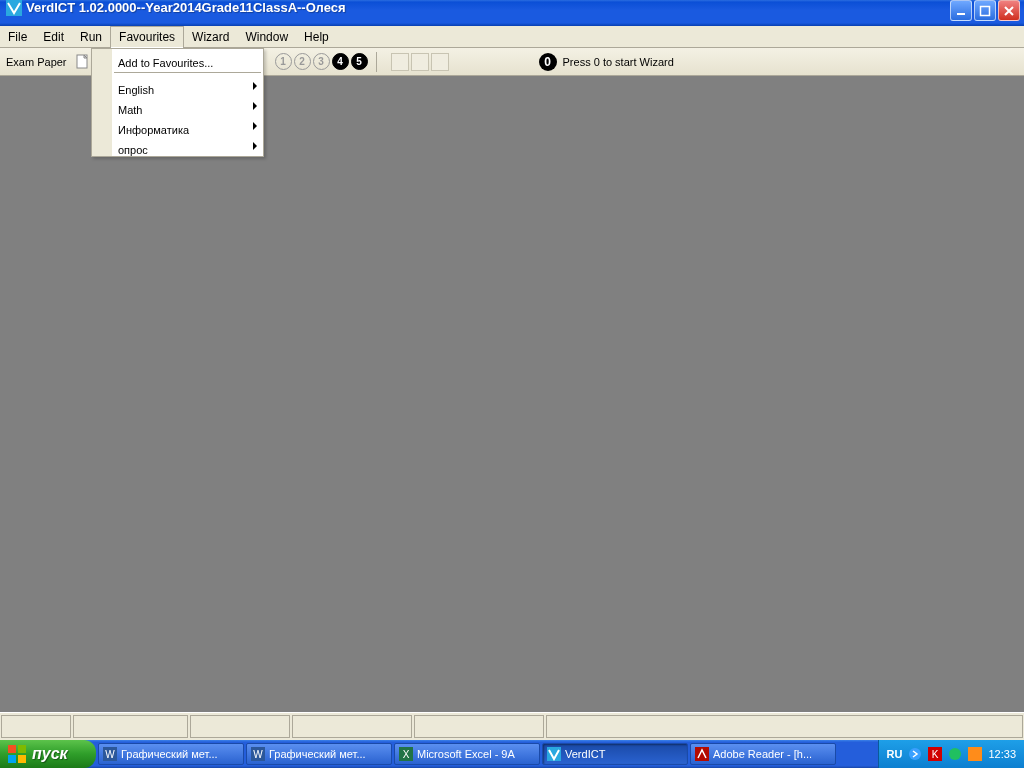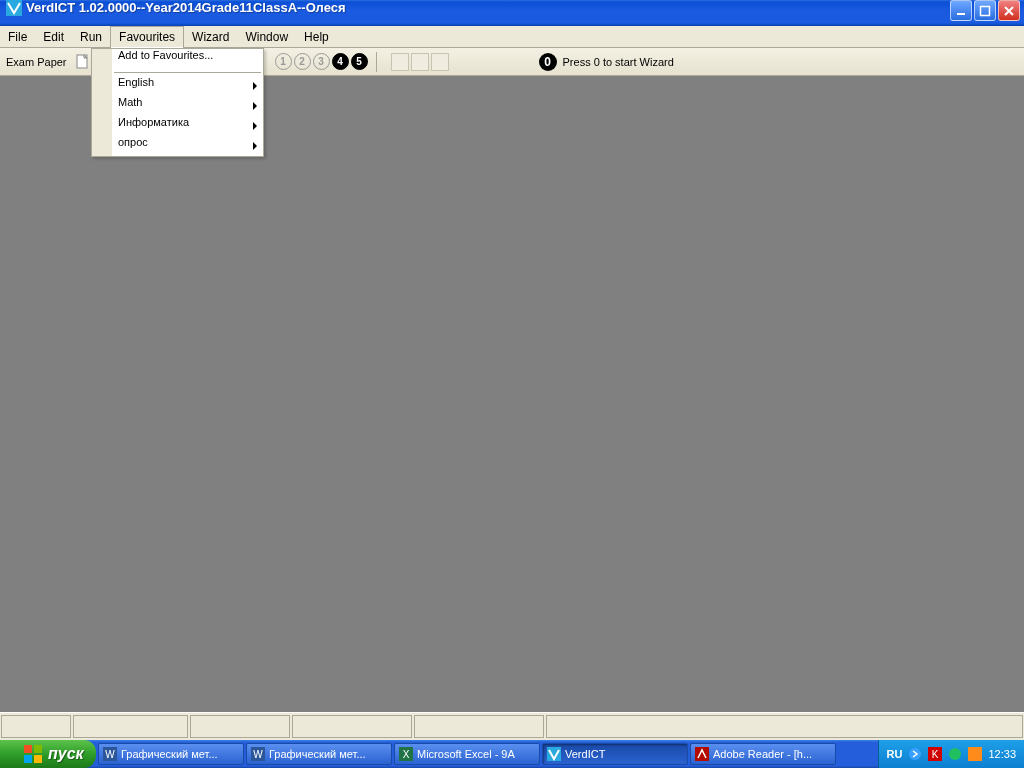--- a/index.html
+++ b/index.html
@@ -48,41 +48,41 @@
   .wizard .big0 { width:18px; height:18px; border-radius:50%; background:#000; color:#fff;
     display:flex; align-items:center; justify-content:center; font-weight:bold; font-size:12px;}
 
   
   .dropdown {
     position: absolute; left: 91px; top: 48px; width: 173px;
     background: #fff; border: 1px solid #aca899; box-shadow: 2px 2px 3px rgba(0,0,0,.2);
     z-index: 25; font-size: 11px;
   }
   .dropdown .gutter { position:absolute; left:0; top:0; bottom:0; width:20px; background:#ece9d8; }
-  .dropdown .dd-item { position:relative; height:20px; display:flex; align-items:flex-start; padding-left:26px; padding-right:18px;}
+  .dropdown .dd-item { position:relative; height:20px; display:flex; align-items:flex-end; padding-left:26px; padding-right:18px;}
   .dropdown .dd-sep  { height:0; border-top:1px solid #aca899; margin: 3px 2px 3px 22px; }
   .dropdown .arrow { position:absolute; right:6px; top:50%; transform:translateY(-50%);
     width:0; height:0; border-left:4px solid #000; border-top:4px solid transparent; border-bottom:4px solid transparent;}
 
   
   .content { position:absolute; left:0; right:0; top:76px; bottom:56px; background:#808080; }
 
   
   .statusbar { position:absolute; left:0; right:0; bottom:28px; height:28px;
     background:#ece9d8; border-top:1px solid #fff; display:flex; }
   .statusbar .cell { border:1px solid #aca899; margin:2px 1px; }
   .statusbar .c1{width:70px} .statusbar .c2{width:115px} .statusbar .c3{width:100px}
   .statusbar .c4{width:120px} .statusbar .c5{width:130px} .statusbar .c6{flex:1}
 
   
   .taskbar { position:absolute; left:0; right:0; bottom:0; height:28px;
     background: linear-gradient(to bottom,#3a81e8 0%, #245edb 8%, #245edb 92%, #1846a8 100%);
     display:flex; align-items:stretch; font-size:11px; color:#fff;}
   .startbtn { width:96px; background: linear-gradient(to bottom,#5cc34b 0%, #2f9e2a 50%, #1c7a18 100%);
-    border-radius: 0 12px 12px 0; display:flex; align-items:center; gap:6px; padding-left:24px;
+    border-radius: 0 12px 12px 0; display:flex; align-items:center; gap:6px; padding-left:8px;
     font-style:italic; font-weight:bold; font-size:16px; text-shadow:1px 1px 1px rgba(0,0,0,.4);}
   .startbtn .logo { width:18px; height:18px; }
   .taskbtn { width:146px; height:22px; margin:3px 0 3px 2px; border-radius:2px;
     background: linear-gradient(to bottom,#5a8ff0,#2a62d0); border:1px solid #1a4aa8;
     display:flex; align-items:center; gap:4px; padding:0 4px; overflow:hidden; white-space:nowrap;}
   .taskbtn.active { background: linear-gradient(to bottom,#1a4aa8,#2a62d0); box-shadow: inset 1px 1px 2px rgba(0,0,0,.4);}
   .taskbtn .ti { width:14px; height:14px; flex:0 0 auto;}
   .tray { margin-left:auto; background: linear-gradient(to bottom,#1e9fe8,#0d7fd0);
     display:flex; align-items:center; padding:0 8px; gap:6px; border-left:1px solid #0a5a9a;}
   .tray .lang { font-weight:bold; }

